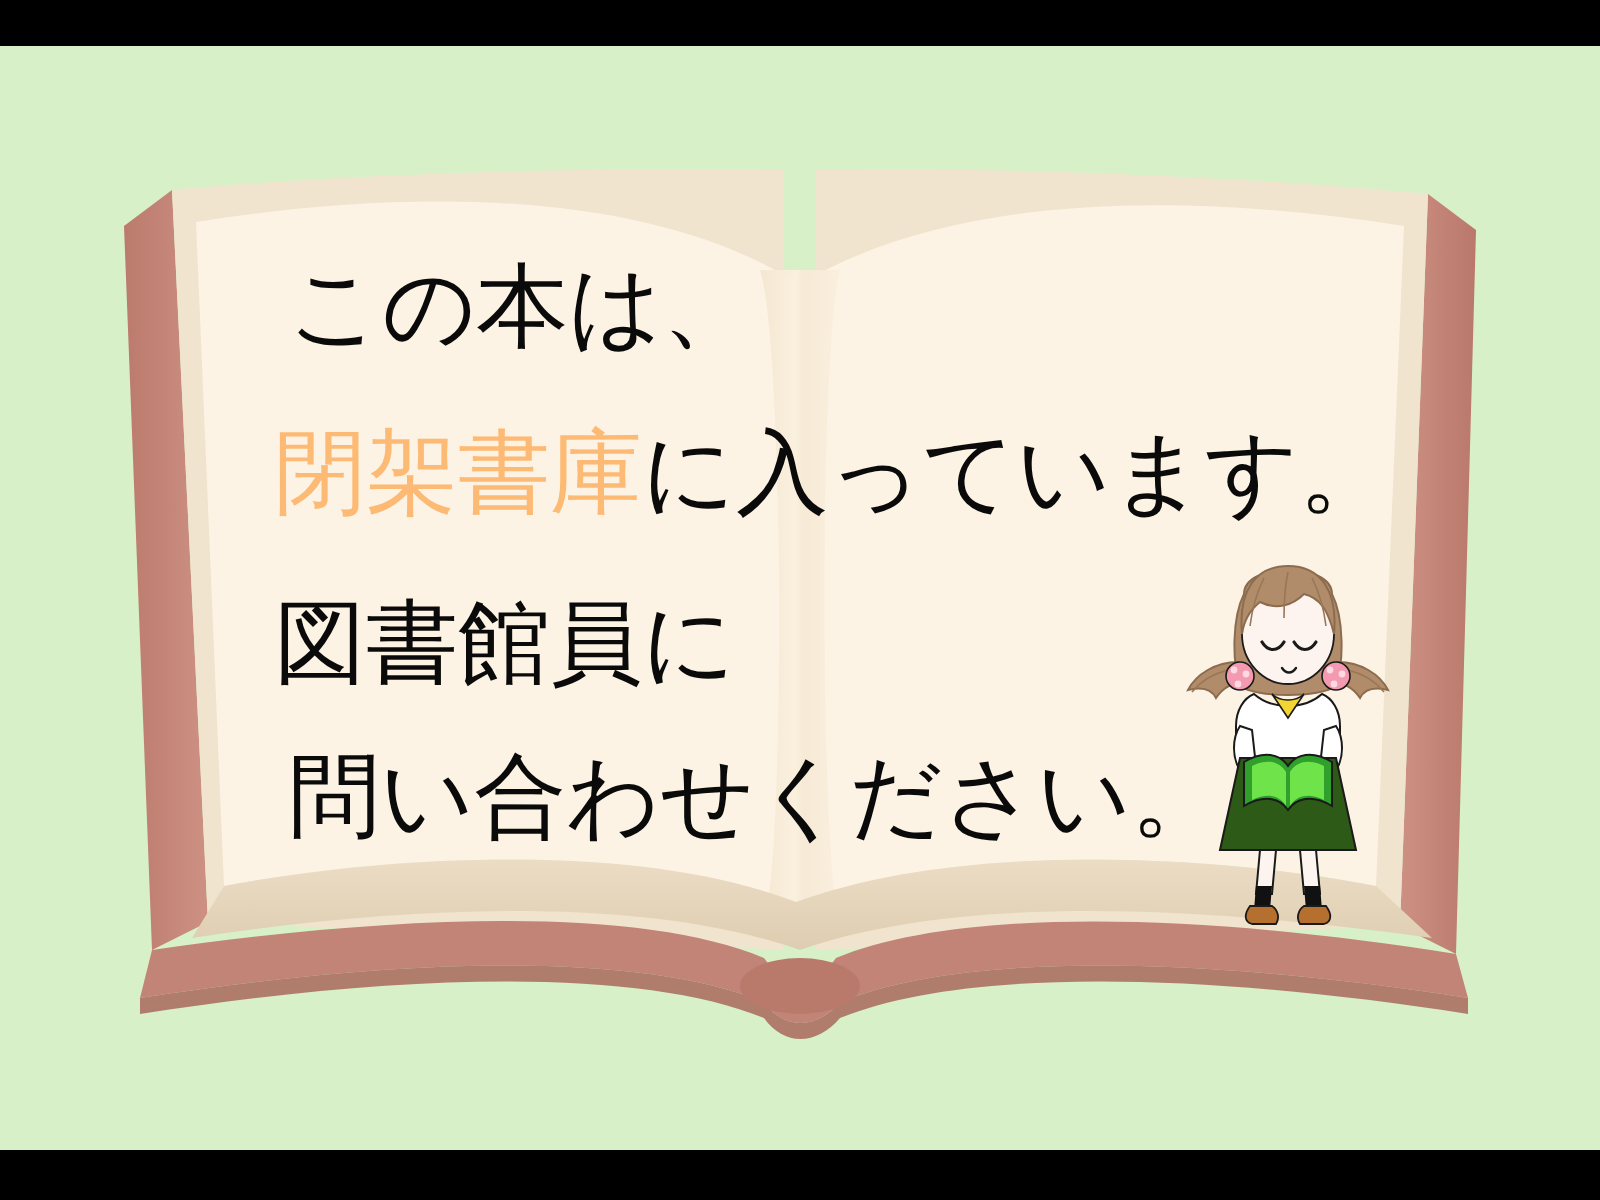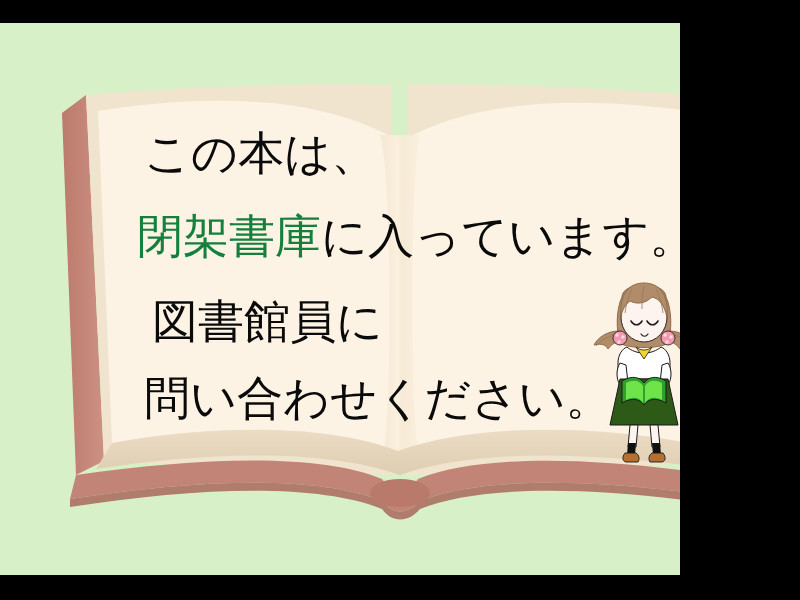--- a/index.html
+++ b/index.html
@@ -10,21 +10,21 @@
   }
   body {
     width: 800px;
     height: 600px;
     overflow: hidden;
     font-family: "DejaVu Sans", "Liberation Sans", sans-serif;
   }
 
   #stage {
     position: relative;
-    width: 680px;
+    width: 800px;
     height: 600px;
     background: #000000;
     overflow: hidden;
   }
 
   
   .bar {
     position: absolute;
     left: 0;
     width: 800px;
@@ -71,23 +71,23 @@
     white-space: nowrap;
     font-family: "DejaVu Sans", "Liberation Sans", sans-serif;
     font-size: 46px;
     line-height: 1;
     color: #0a0a0a;
     letter-spacing: 0px;
     pointer-events: auto;
   }
   .line-1 { left: 144px; top: 107px; }
   .line-2 { left: 137px; top: 190px; }
-  .line-3 { left: 152px; top: 275px; }
+  .line-3 { left: 137px; top: 275px; }
   .line-4 { left: 144px; top: 352px; text-align: right; }
-  .hl { color: #15803d; }
+  .hl { color: #fdba74; }
 
   
   #girl {
     position: absolute;
     left: 592px;
     top: 275px;
     width: 104px;
     height: 190px;
     z-index: 25;
   }

